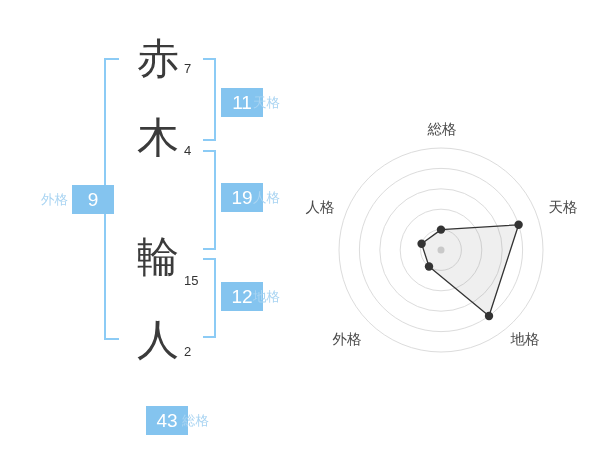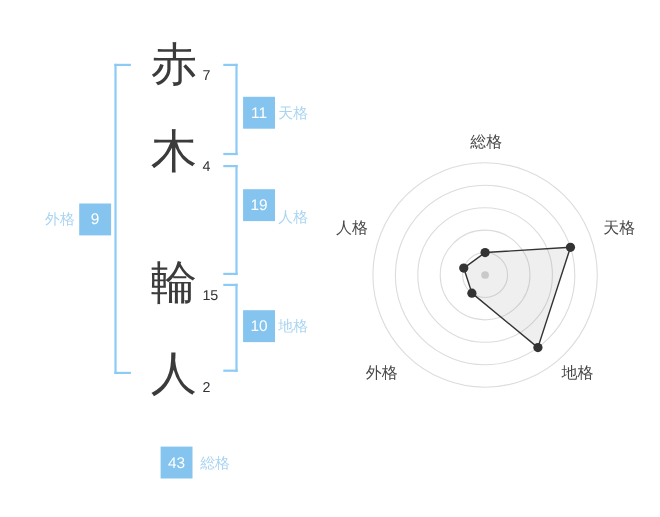--- a/index.html
+++ b/index.html
@@ -51,25 +51,25 @@
   .bracket.right {
     left: 203px;
     width: 11px;
     border-right: 2px solid #8ccbf5;
     border-top: 2px solid #8ccbf5;
     border-bottom: 2px solid #8ccbf5;
   }
   
   .kaku-box {
     position: absolute;
-    width: 29px;
+    width: 42px;
     height: 29px;
     background: #84c4ef;
     color: #ffffff;
-    font-size: 14px;
+    font-size: 19px;
     line-height: 29px;
     text-align: center;
   }
   .kaku-label {
     position: absolute;
     height: 29px;
     line-height: 29px;
     font-size: 13.5px;
     color: #a9d4f2;
     white-space: nowrap;
@@ -88,35 +88,35 @@
 
 <div class="stage">
 
   <div class="kanji" style="top:38px">赤</div>
   <div class="kanji" style="top:117px">木</div>
   <div class="kanji" style="top:236px">輪</div>
   <div class="kanji" style="top:319px">人</div>
 
   <div class="strokecount" style="top:61px">7</div>
   <div class="strokecount" style="top:143px">4</div>
-  <div class="strokecount" style="top:261px">15</div>
+  <div class="strokecount" style="top:273px">15</div>
   <div class="strokecount" style="top:344px">2</div>
 
   <div class="bracket left"></div>
   <div class="bracket right" style="top:58px;  height:79px"></div>
   <div class="bracket right" style="top:150px; height:96px"></div>
   <div class="bracket right" style="top:258px; height:76px"></div>
 
   <div class="kaku-box" style="left:221px; top:88px">11</div>
   <div class="kaku-label" style="left:253px; top:88px">天格</div>
 
-  <div class="kaku-box" style="left:221px; top:172px">19</div>
+  <div class="kaku-box" style="left:221px; top:183px">19</div>
   <div class="kaku-label" style="left:253px; top:183px">人格</div>
 
-  <div class="kaku-box" style="left:221px; top:282px">10</div>
+  <div class="kaku-box" style="left:221px; top:282px">12</div>
   <div class="kaku-label" style="left:253px; top:282px">地格</div>
 
   <div class="kaku-label" style="left:38px; top:185px; width:30px; text-align:right">外格</div>
   <div class="kaku-box" style="left:72px; top:185px">9</div>
 
   <div class="kaku-box" style="left:146px; top:406px">43</div>
   <div class="kaku-label" style="left:182px; top:406px">総格</div>
 
   <svg class="radar-wrap" width="300" height="300" viewBox="0 0 300 300">
       <circle cx="141" cy="150" r="20.4" fill="none" stroke="#dcdcdc" stroke-width="1"></circle>

